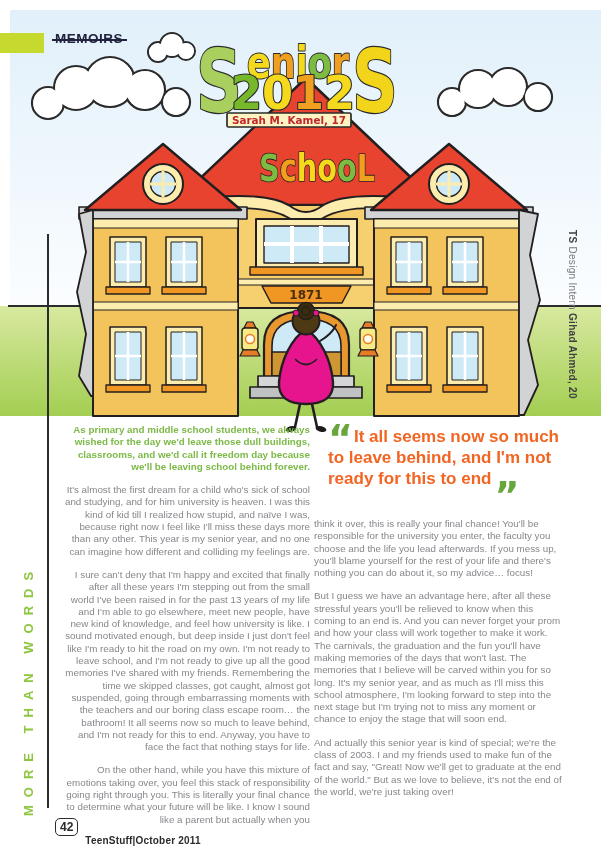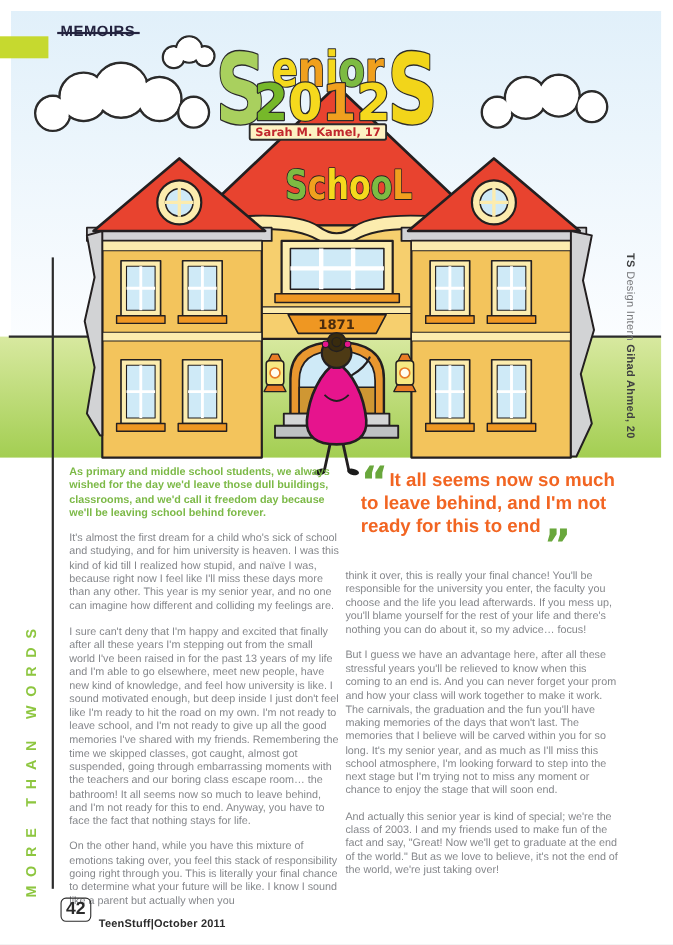--- a/index.html
+++ b/index.html
@@ -2,50 +2,50 @@
 <html><head>
 <meta charset="utf-8">
 <style>
   html,body{margin:0;padding:0;background:#888;}
   .page{position:relative;width:612px;height:859px;background:#ffffff;overflow:hidden;
         font-family:"Liberation Sans",sans-serif;margin:0 auto;}
   .page *{box-sizing:border-box;}
 
   
   .accent-block{position:absolute;left:0;top:33px;width:44px;height:20px;background:#c6d92f;z-index:3;}
-  .section-label{position:absolute;left:55px;top:21px;font-weight:bold;font-size:13.5px;
+  .section-label{position:absolute;left:55px;top:31px;font-weight:bold;font-size:13.5px;
                  letter-spacing:.5px;color:#23233f;z-index:3;}
   .section-label::after{content:'';position:absolute;left:-3px;right:-4px;top:56%;height:1.6px;background:#23233f;}
 
   
   .rail-line{position:absolute;left:47px;top:234px;width:1.6px;height:574px;background:#2b2b2b;z-index:2;}
   .left-rail{position:absolute;left:21px;top:816px;transform:rotate(-90deg);transform-origin:0 0;
              width:478px;white-space:nowrap;font-weight:bold;font-size:13px;letter-spacing:8px;
              color:#8dc63f;z-index:2;}
   .right-rail{position:absolute;left:578px;top:230px;transform:rotate(90deg);transform-origin:0 0;
               width:195px;white-space:nowrap;font-size:10px;letter-spacing:.3px;color:#77787b;z-index:2;}
   .right-rail .rr-b{color:#3f4041;font-weight:bold;}
 
   
   .col{position:absolute;top:424px;z-index:2;color:#85878b;font-size:9.8px;line-height:12.3px;}
   .col p{margin:0 0 11px 0;}
-  .col-left{left:63px;width:247px;}
+  .col-left{left:63px;width:247px;text-align:right;}
   .col-right{left:314px;width:252px;}
   .intro{color:#7cb947;font-weight:bold;}
 
   .pullquote{position:relative;margin:0 0 13px 0;padding:2px 6px 10px 14px;text-align:left;
              color:#f26522;font-weight:bold;font-size:17px;line-height:21px;}
   .oq,.cq{color:#69a73c;font-family:"DejaVu Sans",sans-serif;font-weight:bold;font-size:38px;line-height:0;}
   .oq{vertical-align:-9px;margin-right:1px;}
   .cq{vertical-align:-24px;margin-left:3px;}
 
   
   .footer{position:absolute;left:55px;top:807px;display:flex;align-items:center;gap:7px;
           color:#2b2b2b;z-index:3;}
-  .pagenum{border:1.6px solid #2b2b2b;border-radius:5px;padding:1px 4px;font-weight:bold;font-size:16px;}
+  .pagenum{border:1.6px solid #2b2b2b;border-radius:5px;padding:1px 4px;font-weight:bold;font-size:12px;}
   .mag{font-weight:bold;font-size:10px;letter-spacing:.2px;margin-top:28px;}
 
   
   svg.illo{position:absolute;left:0;top:0;z-index:1;}
   svg.illo text{paint-order:stroke;stroke-linejoin:round;font-family:"DejaVu Sans",sans-serif;font-weight:bold;}
 </style>
 </head>
 <body>
 
 <div class="page">

